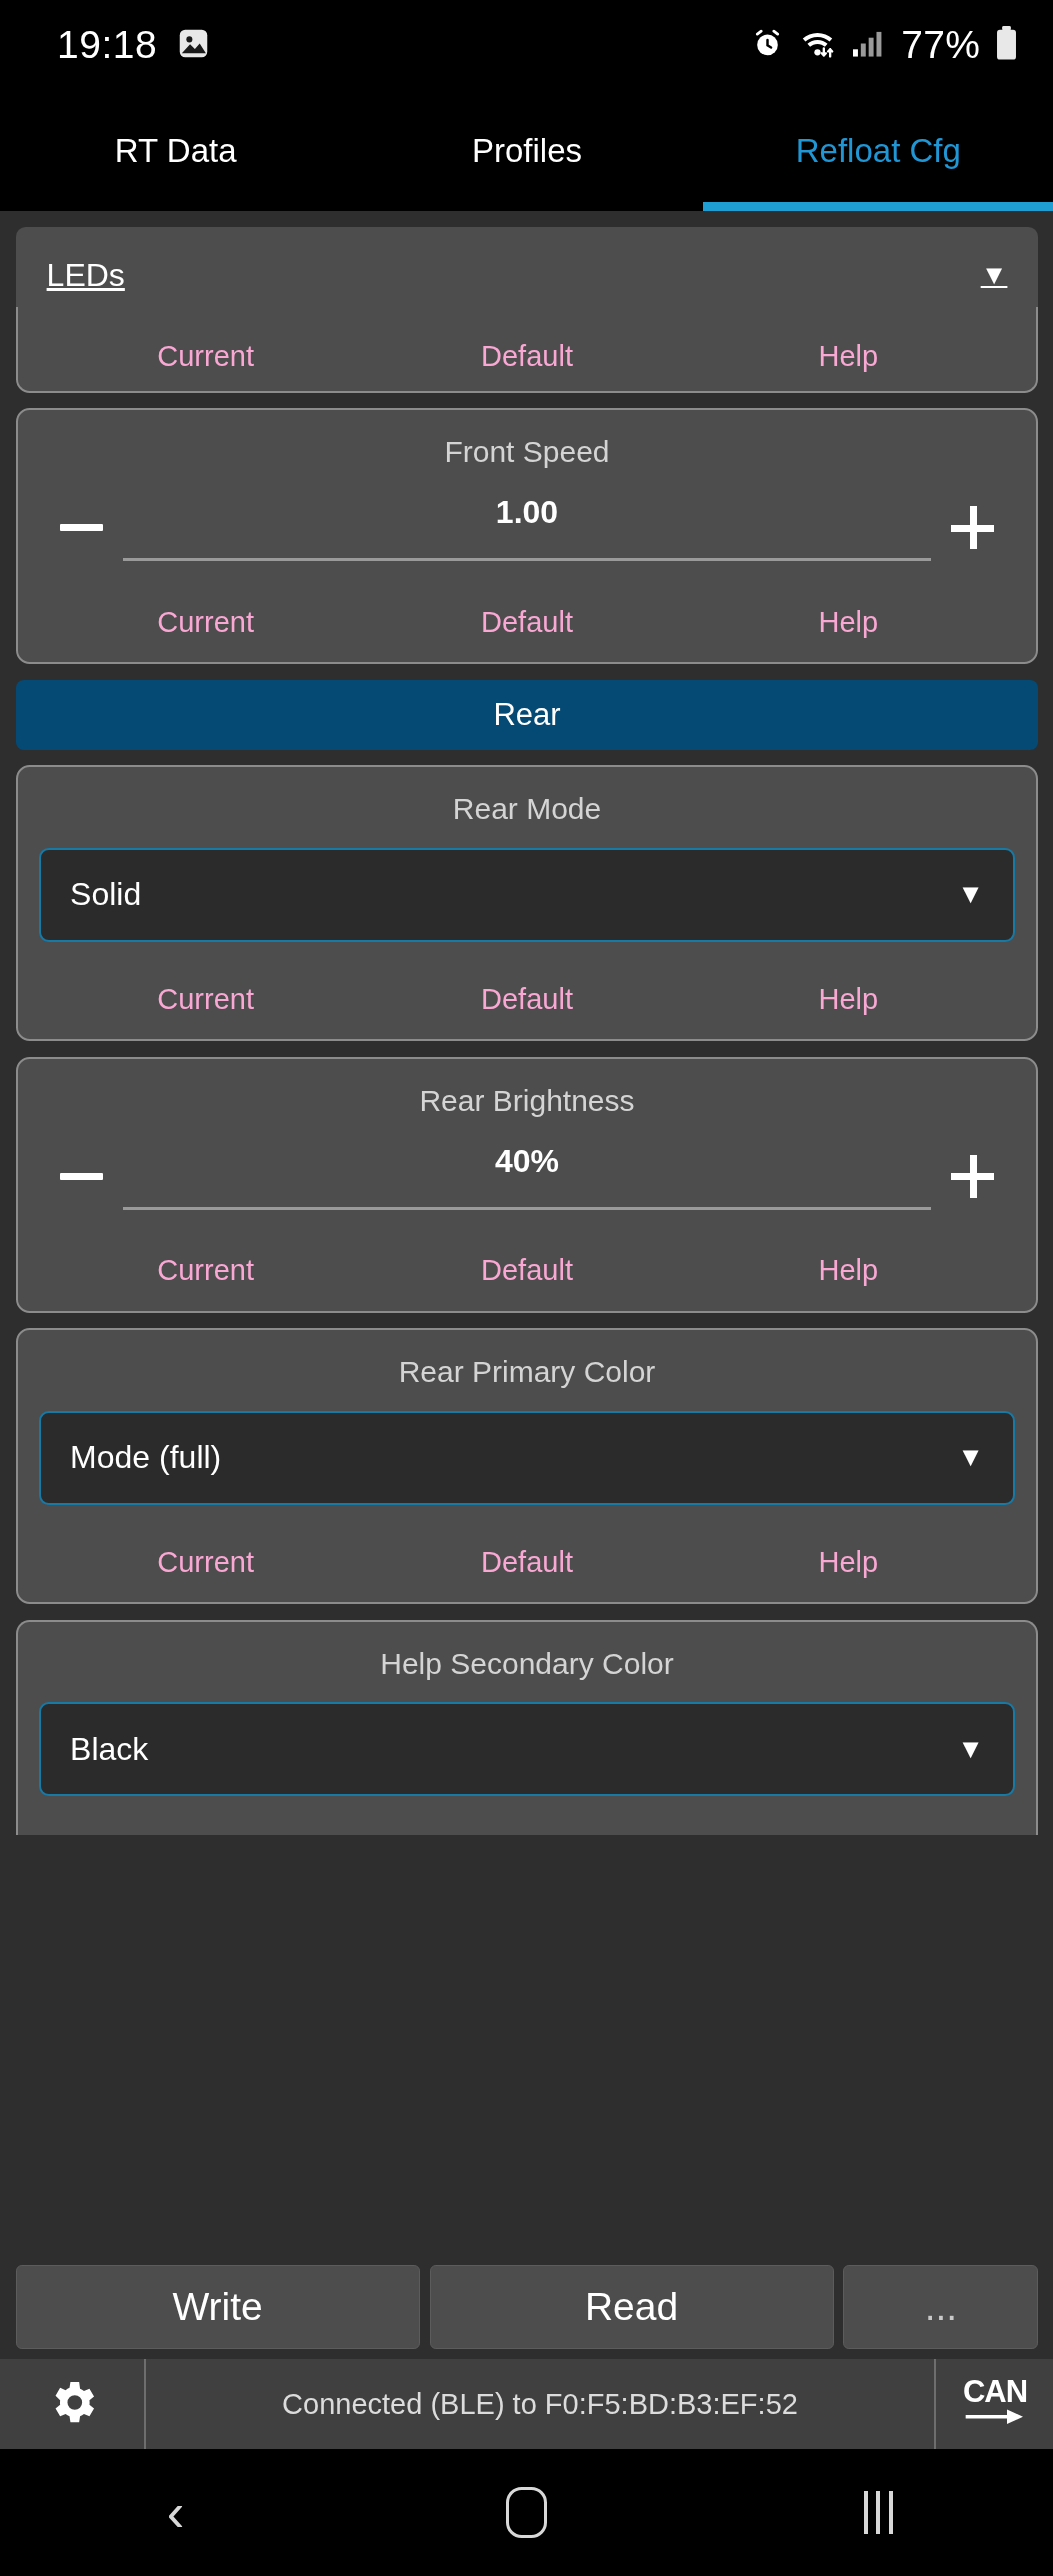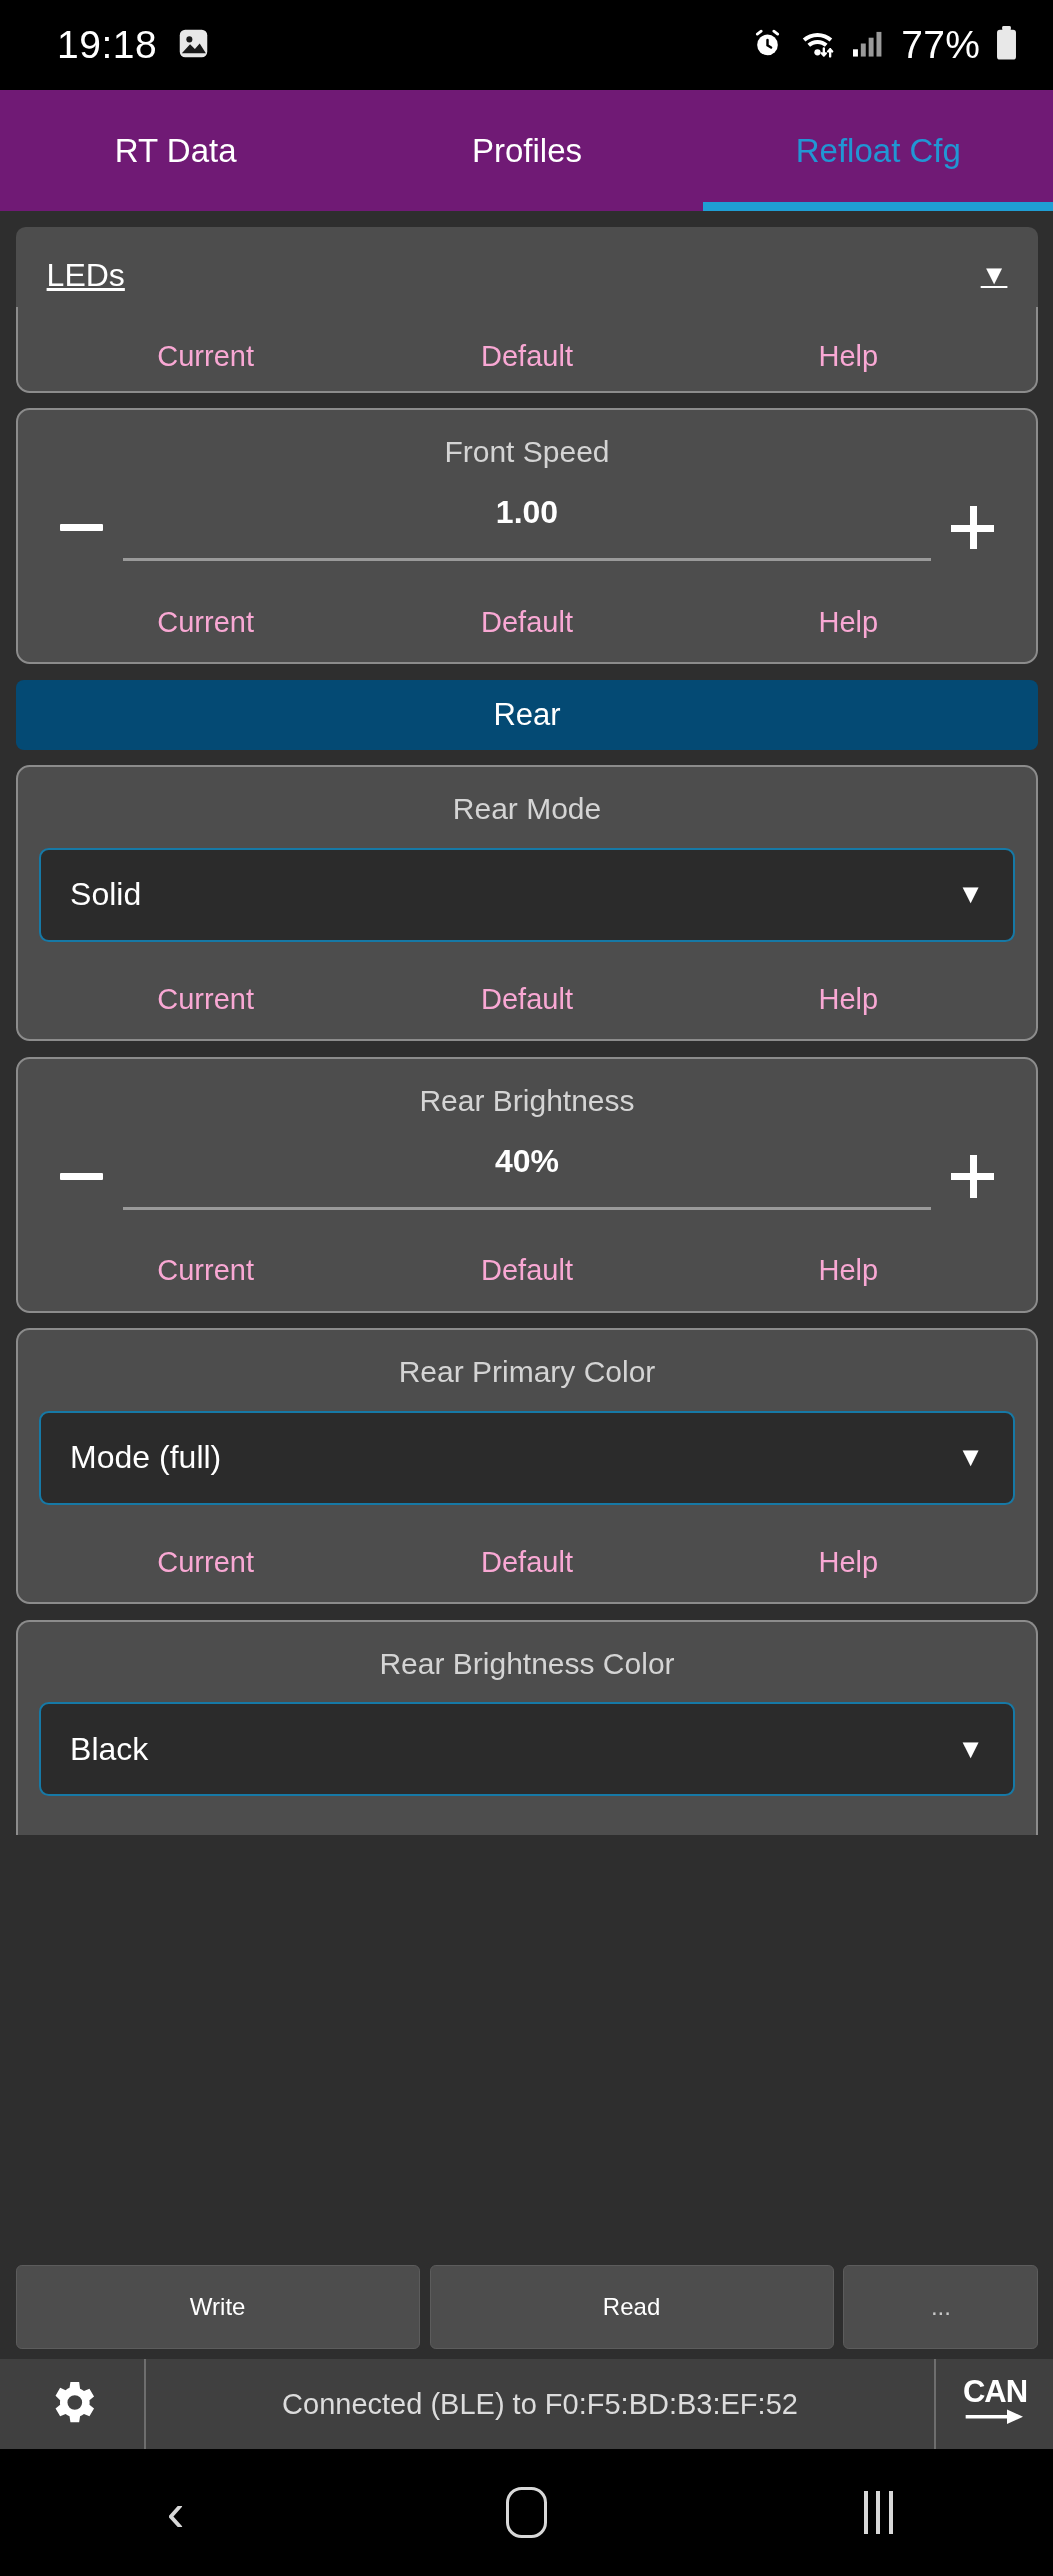--- a/index.html
+++ b/index.html
@@ -16,21 +16,21 @@
     height: 90px; background: #000; color: #fff;
     display: flex; align-items: center; justify-content: space-between;
     padding: 0 35px 0 57px; flex: none; gap: 20px;
   }
   .sb-left { display: flex; align-items: center; gap: 19.5px; }
   .sb-time { font-size: 39px; letter-spacing: 0.5px; }
   .sb-right { display: flex; align-items: center; gap: 13.7px; }
   .sb-pct { font-size: 39px; margin-left: 3.9px; letter-spacing: 0.3px; }
 
   
-  .tabbar { height: 121px; background: #701a75; display: flex; flex: none; }
+  .tabbar { height: 121px; background: #000000; display: flex; flex: none; }
   .tab {
     flex: 1; display: flex; align-items: center; justify-content: center;
     position: relative; color: #ffffff; font-size: 33px;
   }
   .tab.active { color: #2196d4; }
   .tab.active::after {
     content: ""; position: absolute; left: 0; right: 0; bottom: 0;
     height: 8.8px; background: #1f9ed4;
   }
 
@@ -92,21 +92,21 @@
   .combo .caret { font-size: 27px; }
 
   .card.partial-bottom { padding-bottom: 0; border-bottom: none;
     border-bottom-left-radius: 0; border-bottom-right-radius: 0; margin-bottom: 0; }
 
   
   .actions { display: flex; gap: 9.8px; padding: 13.7px 15.6px 9.8px 15.6px; background: #2e2e2e; flex: none; }
   .act-btn {
     background: #4d4d4d; border: 1px solid #5c5c5c; border-radius: 5.9px;
     height: 84px; display: flex; align-items: center; justify-content: center;
-    color: #fff; font-size: 24px;
+    color: #fff; font-size: 39px;
   }
   .act-btn.wide { flex: 1; }
   .act-btn.narrow { width: 195px; flex: none; color: #c9c9c9; }
 
   
   .bottombar {
     height: 90px; background: #404040; display: flex; align-items: stretch; flex: none;
   }
   .bb-gear { width: 146px; display: flex; align-items: center; justify-content: center;
     border-right: 2px solid #6e6e6e; }
@@ -269,21 +269,21 @@
         <span class="caret">▼</span>
       </div>
       <div class="links-row">
         <div class="link-cell">Current</div>
         <div class="link-cell">Default</div>
         <div class="link-cell">Help</div>
       </div>
     </div>
 
     <div class="card partial-bottom">
-      <div class="card-title">Rear Brightness Color</div>
+      <div class="card-title">Help Secondary Color</div>
       <div class="combo">
         <span>Black</span>
         <span class="caret">▼</span>
       </div>
       <div style="height:39px;"></div>
     </div>
   </div>
 
   <div class="actions">
     <div class="act-btn wide">

